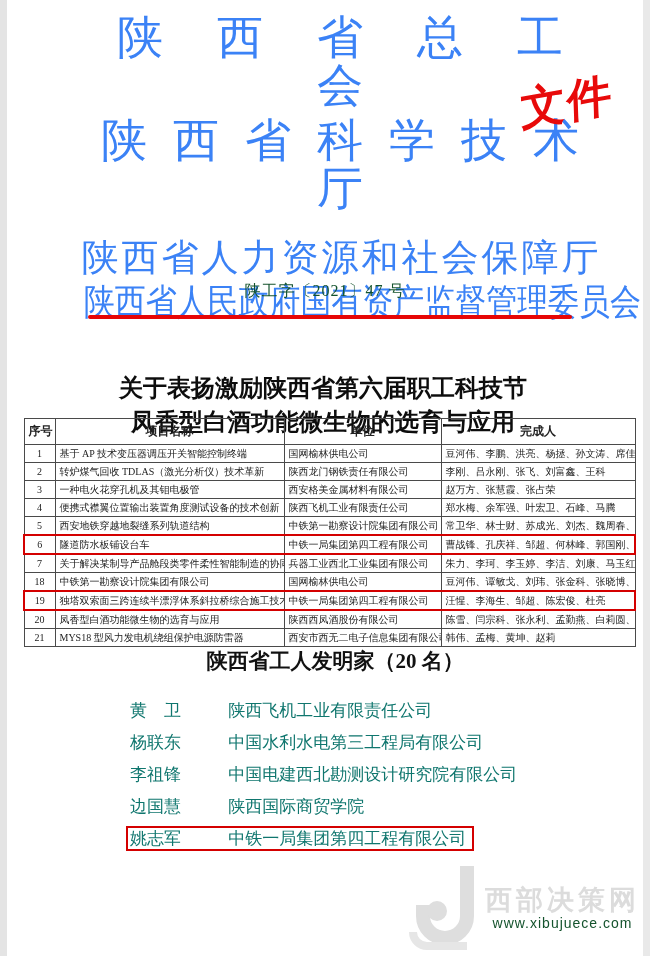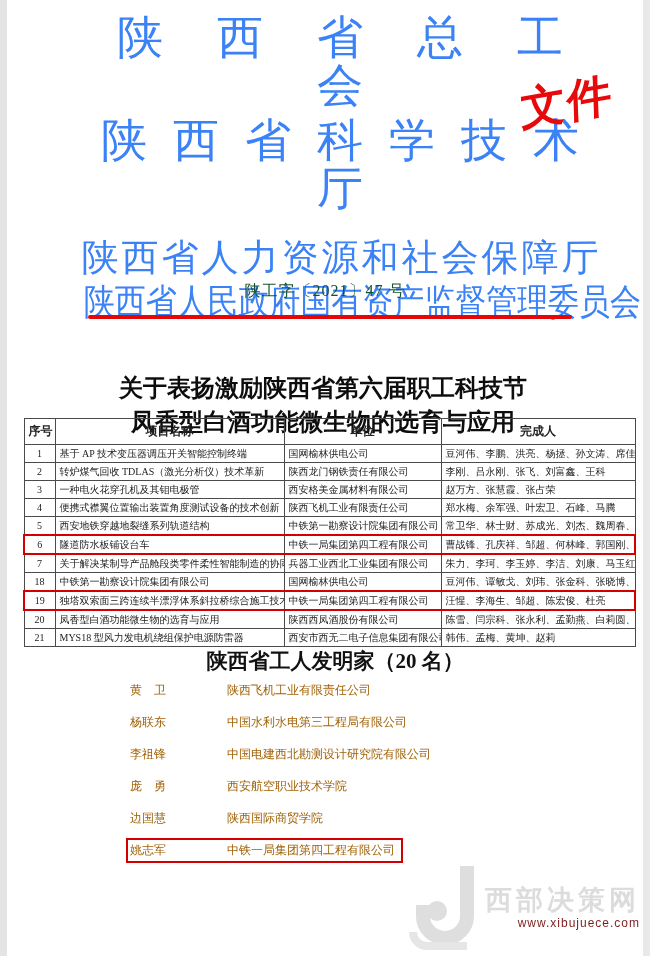--- a/index.html
+++ b/index.html
@@ -35,33 +35,33 @@
   table.projects td{height:17px;}
   col.c-no{width:31px;} col.c-project{width:229px;} col.c-unit{width:157px;} col.c-people{width:194px;}
   td.no{text-align:center;}
   tr.hl td{border-top:2px solid #d40000;border-bottom:2px solid #d40000;}
   tr.hl td:first-child{border-left:2px solid #d40000;}
   tr.hl td:last-child{border-right:2px solid #d40000;}
 
   .section-title{position:absolute;left:0;right:0;top:647px;text-align:center;font-weight:bold;
                  font-size:21px;color:#111;padding-left:20px;}
 
-  .inventors{position:absolute;left:128px;top:680px;font-size:12px;color:#a16207;}
+  .inventors{position:absolute;left:128px;top:700px;font-size:17px;color:#0f766e;}
   .inv-row{margin-bottom:11px;line-height:19px;white-space:nowrap;width:-moz-fit-content;width:fit-content;
            padding:1px 6px 1px 2px;}
   .inv-row .inv-name{display:inline-block;width:68px;}
   .inv-row .inv-unit{margin-left:26px;}
   .inv-row.hl{outline:2px solid #d40000;outline-offset:0px;}
 
   
   .watermark{position:absolute;right:10px;bottom:6px;display:flex;align-items:center;}
   .wm-logo{width:78px;height:84px;flex:0 0 auto;}
-  .wm-text{margin-left:0;text-align:right;}
+  .wm-text{margin-left:0;text-align:center;}
   .wm-site{font-size:27px;font-weight:bold;color:#dcdcdc;letter-spacing:4px;line-height:30px;}
-  .wm-url{font-size:12px;color:#7f1d1d;letter-spacing:1px;line-height:16px;font-family:"Liberation Sans",sans-serif;}
+  .wm-url{font-size:14px;color:#14532d;letter-spacing:1px;line-height:16px;font-family:"Liberation Sans",sans-serif;}
 </style>
 </head>
 <body>
 
 <div class="edge left"></div>
 <div class="edge right"></div>
 
 <div class="letterhead">
   <div class="org1">陕西省总工会</div>
   <div class="org2">陕西省科学技术厅</div>
@@ -170,24 +170,20 @@
   </div>
   <div class="inv-row">
     <span class="inv-name">杨联东</span>
     <span class="inv-unit">中国水利水电第三工程局有限公司</span>
   </div>
   <div class="inv-row">
     <span class="inv-name">李祖锋</span>
     <span class="inv-unit">中国电建西北勘测设计研究院有限公司</span>
   </div>
   <div class="inv-row">
-    <span class="inv-name">庞　勇</span>
-    <span class="inv-unit">西安航空职业技术学院</span>
-  </div>
-  <div class="inv-row">
     <span class="inv-name">边国慧</span>
     <span class="inv-unit">陕西国际商贸学院</span>
   </div>
   <div class="inv-row hl">
     <span class="inv-name">姚志军</span>
     <span class="inv-unit">中铁一局集团第四工程有限公司</span>
   </div>
 
 </div>
 

